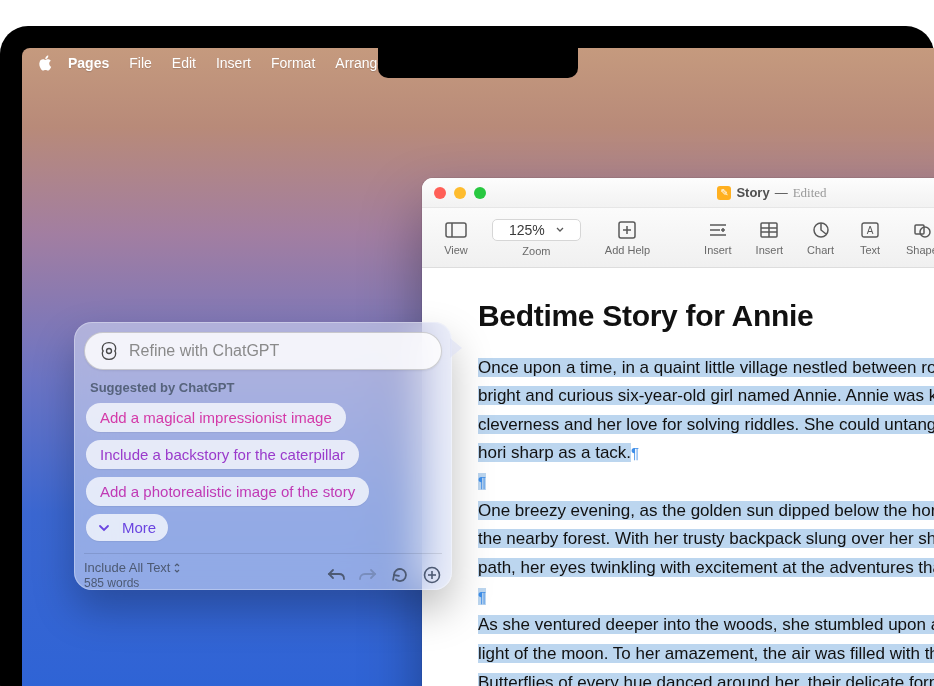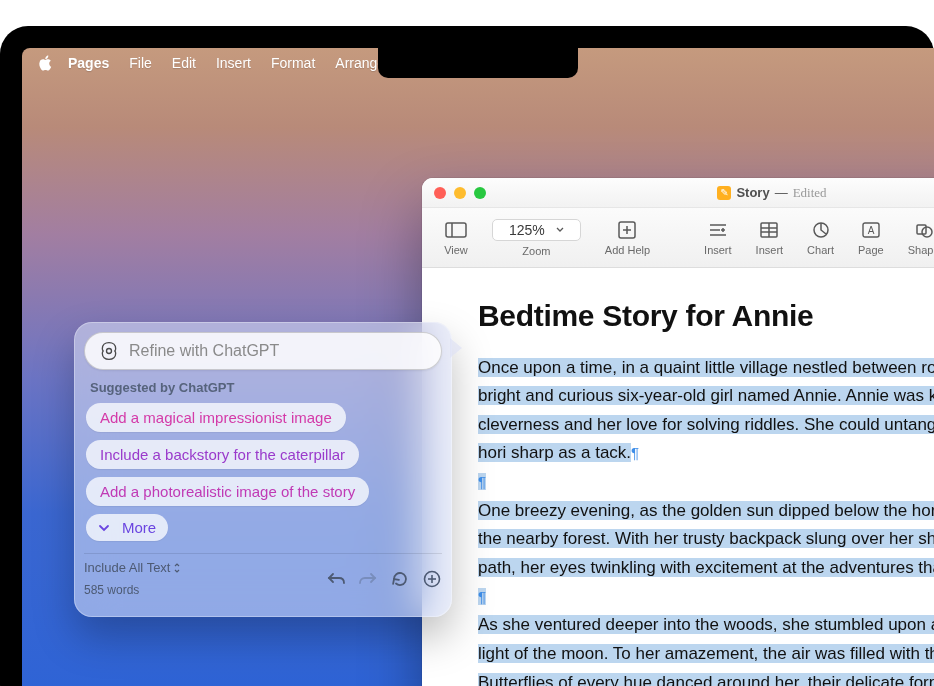--- a/index.html
+++ b/index.html
@@ -97,21 +97,21 @@
   .pil { color:#3f8ee8; font-size:15px;}
   
   .panel {
     position:absolute;
     left:52px; top:274px;
     width:378px;
     background: rgba(221, 225, 245, 0.55);
     backdrop-filter: blur(20px);
     border-radius: 18px;
     box-shadow: 0 20px 40px rgba(0,0,0,0.25), 0 0 0 1px rgba(255,255,255,0.3) inset;
-    padding: 10px 10px 20px 10px;
+    padding: 10px 10px 0 10px;
     z-index: 60;
   }
   .panel .pointer {
     position:absolute; right:-10px; top:16px;
     width:0;height:0;
     border-top:10px solid transparent;
     border-bottom:10px solid transparent;
     border-left:12px solid rgba(221,225,245,0.65);
   }
   .searchbox {
@@ -137,21 +137,21 @@
   .chip.c1{ color:#d43aa8; }
   .chip.c2{ color:#c03ab5; }
   .chip.c3{ color:#9a3acb; }
   .chip.more{ color:#6a45e0; display:flex; align-items:center; gap:12px; padding:5px 12px;}
   .panel-footer {
     margin-top:12px;
     border-top:1px solid rgba(0,0,0,0.1);
     padding-top:6px;
     display:flex; align-items:center; justify-content:space-between;
   }
-  .footer-left { display:flex; flex-direction:column; font-size:12px; color:#4d5a73; gap:8px;}
+  .footer-left { display:flex; flex-direction:column; font-size:12px; color:#4d5a73; gap:1px;}
   .footer-left .sel { display:flex; align-items:center; gap:3px; font-size:13px;}
   .footer-right { display:flex; align-items:center; gap:12px; color:#4d5a73;}
   .footer-right .ico { width:20px; height:20px; display:flex; align-items:center; justify-content:center; cursor:default;}
   .footer-right .ico.dis { opacity:0.35; }
   svg { display:block; }
 </style>
 </head>
 <body>
 
 <div class="device">
@@ -251,21 +251,21 @@
           </span>
           <span>Chart</span>
         </div>
         <div class="tbgroup">
           <span class="ico">
             <svg width="18" height="16" viewBox="0 0 18 16" fill="none" stroke="#595959" stroke-width="1.4">
                 <rect x="1" y="1" width="16" height="14" rx="2"></rect>
                 <text x="9" y="12" font-size="10" text-anchor="middle" fill="#595959" stroke="none" font-family="Arial">A</text>
               </svg>
           </span>
-          <span>Page</span>
+          <span>Text</span>
         </div>
         <div class="tbgroup">
           <span class="ico">
             <svg width="18" height="18" viewBox="0 0 18 18" fill="none" stroke="#595959" stroke-width="1.5">
                 <rect x="2" y="4" width="9" height="9" rx="1"></rect>
                 <circle cx="12" cy="11" r="5"></circle>
               </svg>
           </span>
           <span>Shape</span>
         </div>

